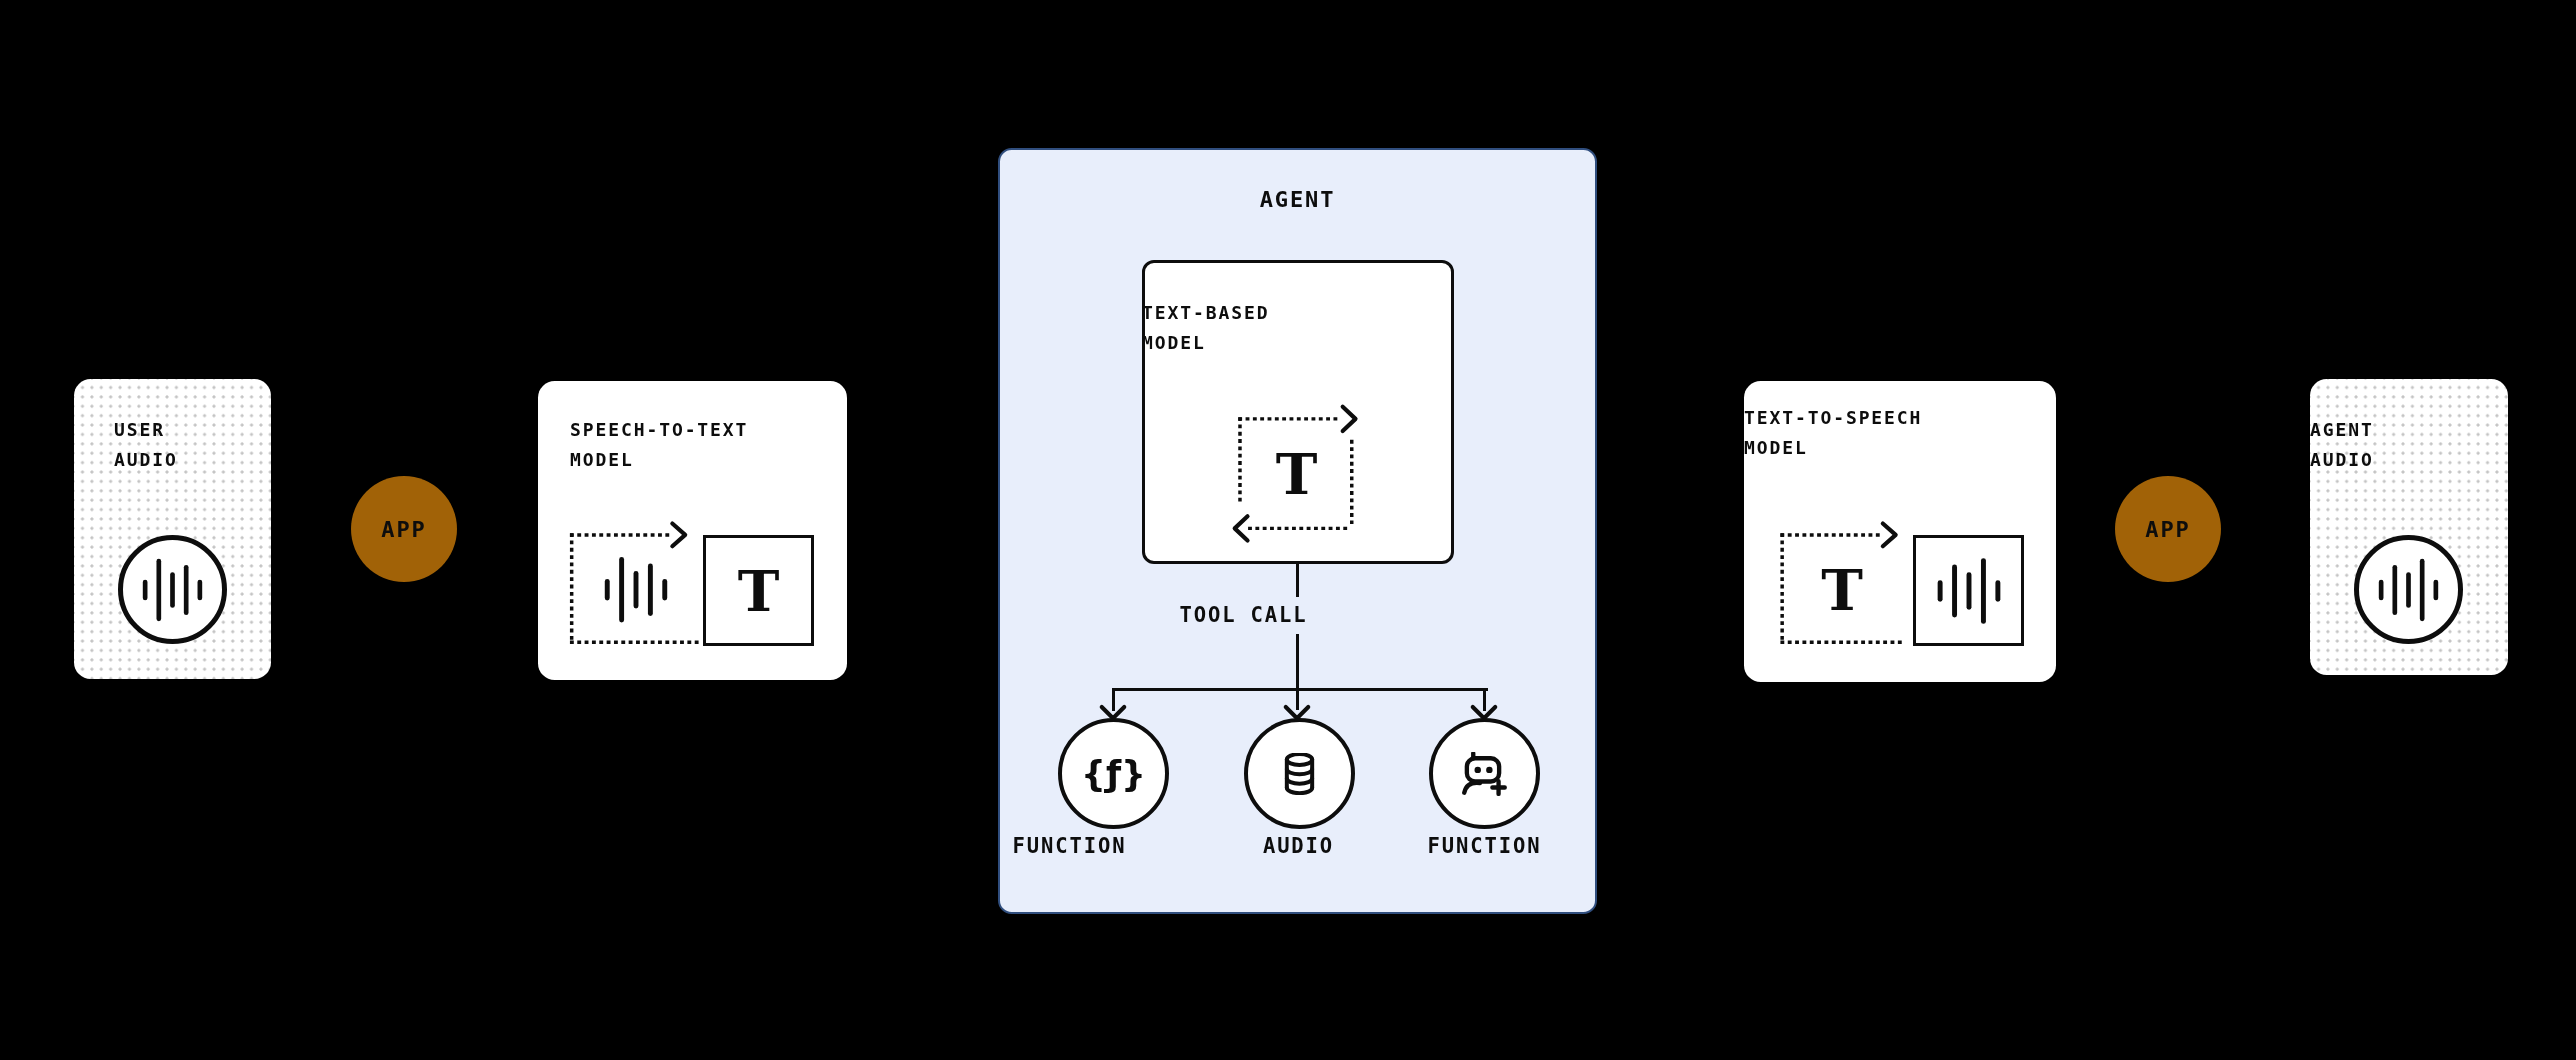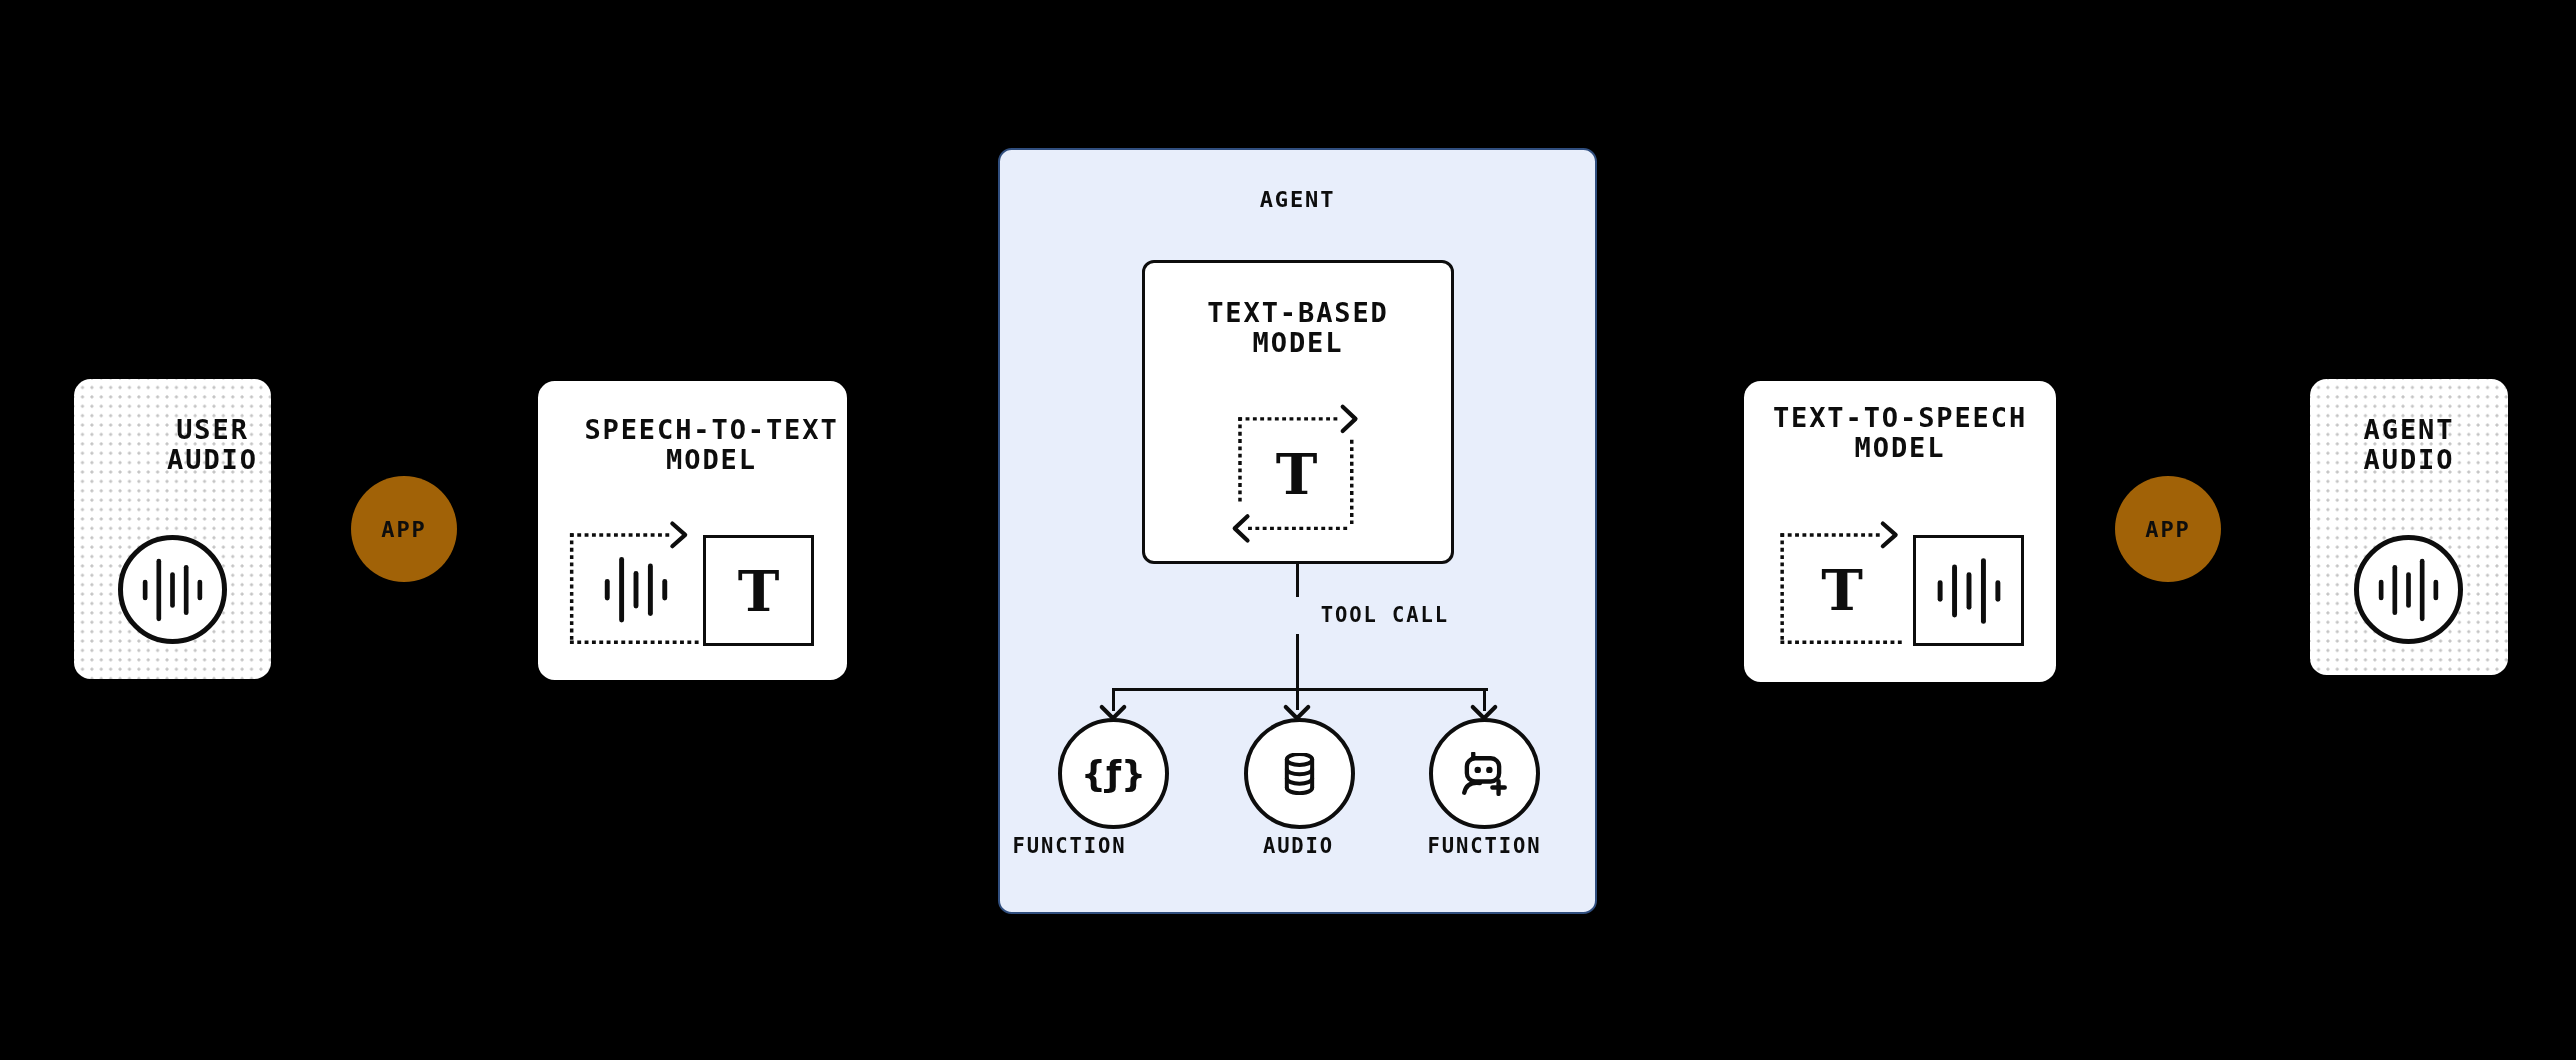--- a/index.html
+++ b/index.html
@@ -2,21 +2,21 @@
 <html style="font-size:12px"><head>
 <meta charset="utf-8">
 <style>
   html,body{margin:0;padding:0;background:#000;}
   #canvas{position:relative;width:2576px;height:1060px;background:#000;overflow:hidden;
           font-family:"DejaVu Sans Mono",monospace;color:#0d0d0d;}
   .abs{position:absolute;}
   .card{position:absolute;background:#fff;border-radius:16.7px;}
   .dots{background-image:radial-gradient(circle,#c4c4c4 1.4px,transparent 1.6px);
         background-size:9.4px 9.4px;background-position:3.8px 3.8px;}
-  .title{position:absolute;text-align:center;font-weight:bold;font-size:27px;
+  .title{position:absolute;font-weight:bold;font-size:18px;
          letter-spacing:1.9px;line-height:30px;white-space:pre;color:#0d0d0d;}
   .smalllabel{position:absolute;text-align:center;font-weight:bold;font-size:20.5px;
          letter-spacing:1.9px;line-height:20.5px;color:#0d0d0d;}
   .circle-icon{position:absolute;background:#fff;border:5.3px solid #0d0d0d;border-radius:50%;
          display:flex;align-items:center;justify-content:center;box-sizing:border-box;}
   .app-circle{position:absolute;width:106px;height:106px;border-radius:50%;background:#a16207;
          display:flex;align-items:center;justify-content:center;font-weight:bold;
          font-size:22px;letter-spacing:1.9px;}
   .tool-circle{position:absolute;width:111px;height:111px;border-radius:50%;background:#fff;
          border:4.5px solid #0d0d0d;box-sizing:border-box;display:flex;align-items:center;
@@ -50,21 +50,21 @@
       <line class="wavebar" x1="61" y1="18.5" x2="61" y2="81.5"></line>
       <line class="wavebar" x1="80" y1="39" x2="80" y2="61"></line>
     </svg>
   </div>
 
   <div class="app-circle" style="left:351px;top:476px;">
       <span>APP</span>
     </div>
 
   <div class="card" style="left:538px;top:381px;width:309px;height:299px;"></div>
-  <div class="title" style="left:538px;top:415px;width:347px;"><span>SPEECH-TO-TEXT</span><br><span>MODEL</span></div>
+  <div class="title" style="left:570px;top:415px;width:347px;"><span>SPEECH-TO-TEXT</span><br><span>MODEL</span></div>
   <svg class="abs" style="left:564px;top:519px;" width="144" height="140" viewBox="0 0 190 185">
     <path class="dotted" d="M10,21 V163"></path>
     <path class="dotted" d="M10,21 H140"></path>
     <path class="stroke" d="M143,6 L160,21 L143,36"></path>
     <path class="dotted" d="M10,163 H180"></path>
     <g transform="translate(53,43.5)">
       <line class="wavebar" x1="4" y1="39" x2="4" y2="61"></line>
       <line class="wavebar" x1="23" y1="10" x2="23" y2="90"></line>
       <line class="wavebar" x1="42" y1="28.5" x2="42" y2="71.5"></line>
       <line class="wavebar" x1="61" y1="18.5" x2="61" y2="81.5"></line>
@@ -86,21 +86,21 @@
     <path class="dotted" d="M17,25 V138"></path>
     <path class="dotted" d="M165,55 V162"></path>
     <path class="dotted" d="M30,170 H165"></path>
     <path class="stroke" d="M27,154 L10,170 L27,186"></path>
   </svg>
   <div class="abs" style="left:1251px;top:428px;width:91px;height:91px;display:flex;align-items:center;justify-content:center;">
     <span class="serifT">T</span>
   </div>
 
   <div class="line" style="left:1296px;top:564px;width:3px;height:33px;"></div>
-  <div class="smalllabel" style="left:1146px;top:605px;width:303px;text-align:right;">TOOL CALL</div>
+  <div class="smalllabel" style="left:1092px;top:605px;width:303px;">TOOL CALL</div>
   <div class="line" style="left:1296px;top:634px;width:3px;height:76px;"></div>
   <div class="line" style="left:1112px;top:688px;width:376px;height:3px;"></div>
   <div class="line" style="left:1112px;top:688px;width:3px;height:23px;"></div>
   <div class="line" style="left:1483px;top:688px;width:3px;height:23px;"></div>
   <svg class="abs" style="left:1098px;top:704px;" width="30" height="18" viewBox="0 0 40 24">
       <path class="stroke" d="M5,4 L20,19 L35,4"></path>
     </svg>
   <svg class="abs" style="left:1282px;top:704px;" width="30" height="18" viewBox="0 0 40 24">
       <path class="stroke" d="M5,4 L20,19 L35,4"></path>
     </svg>

